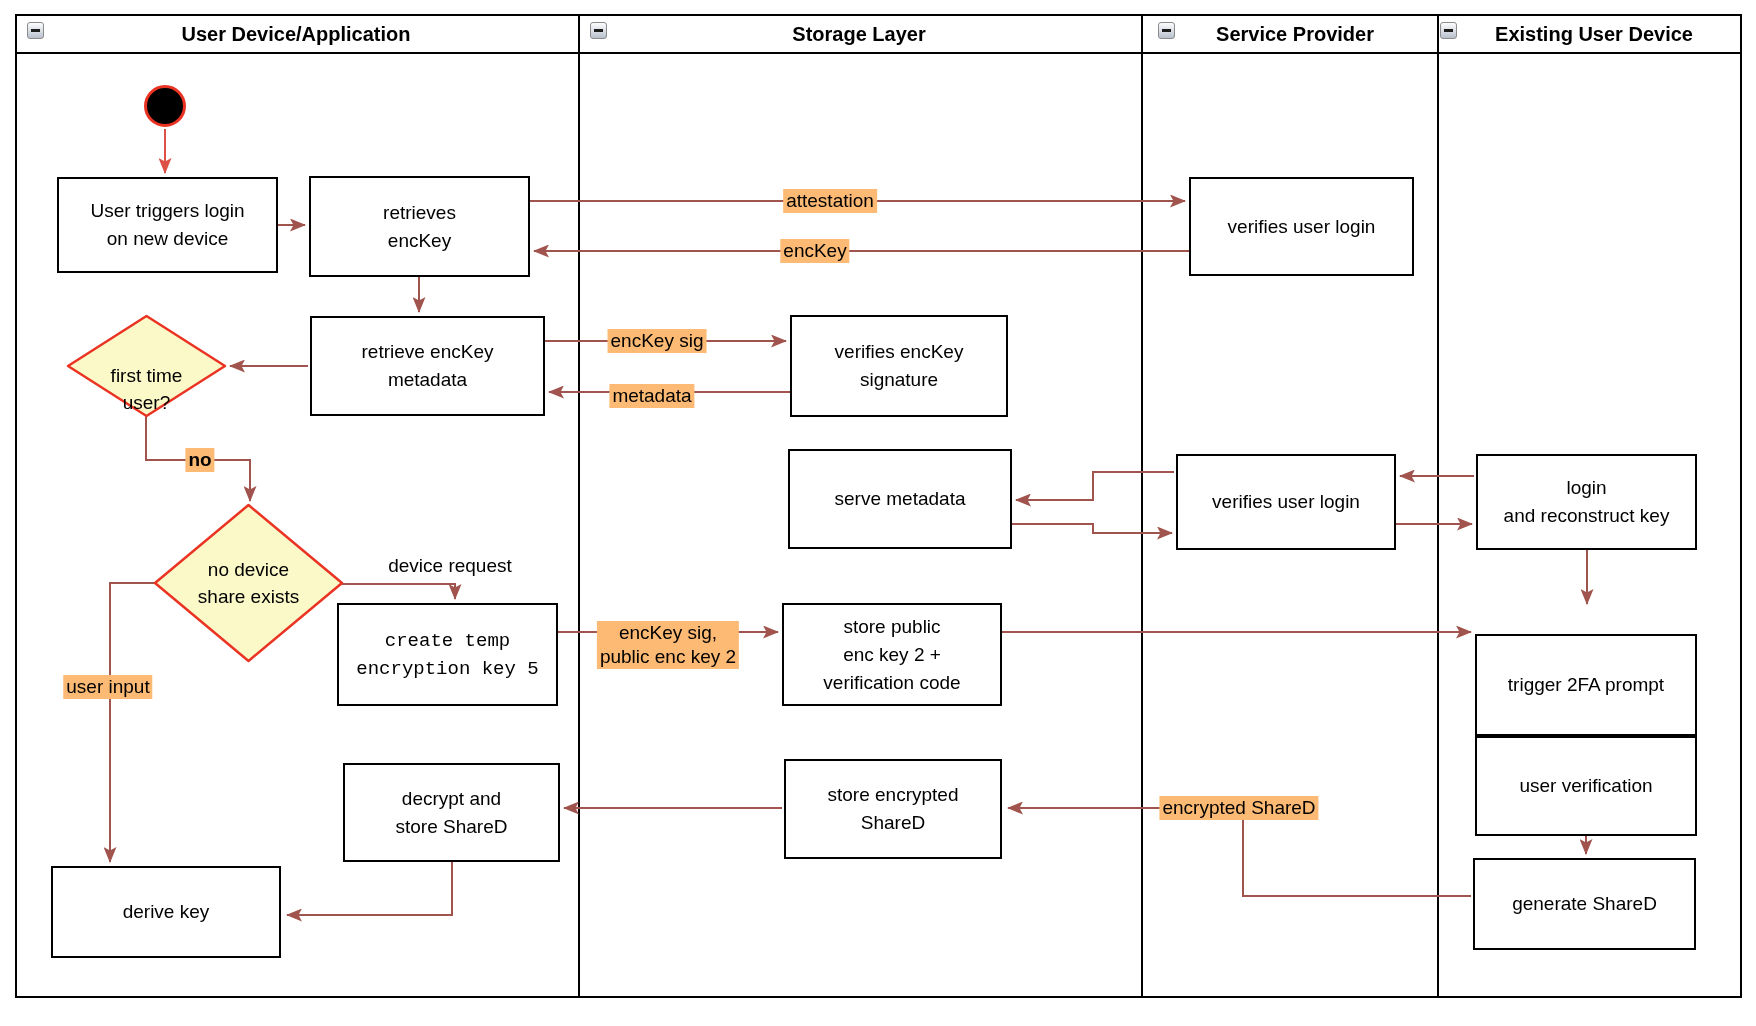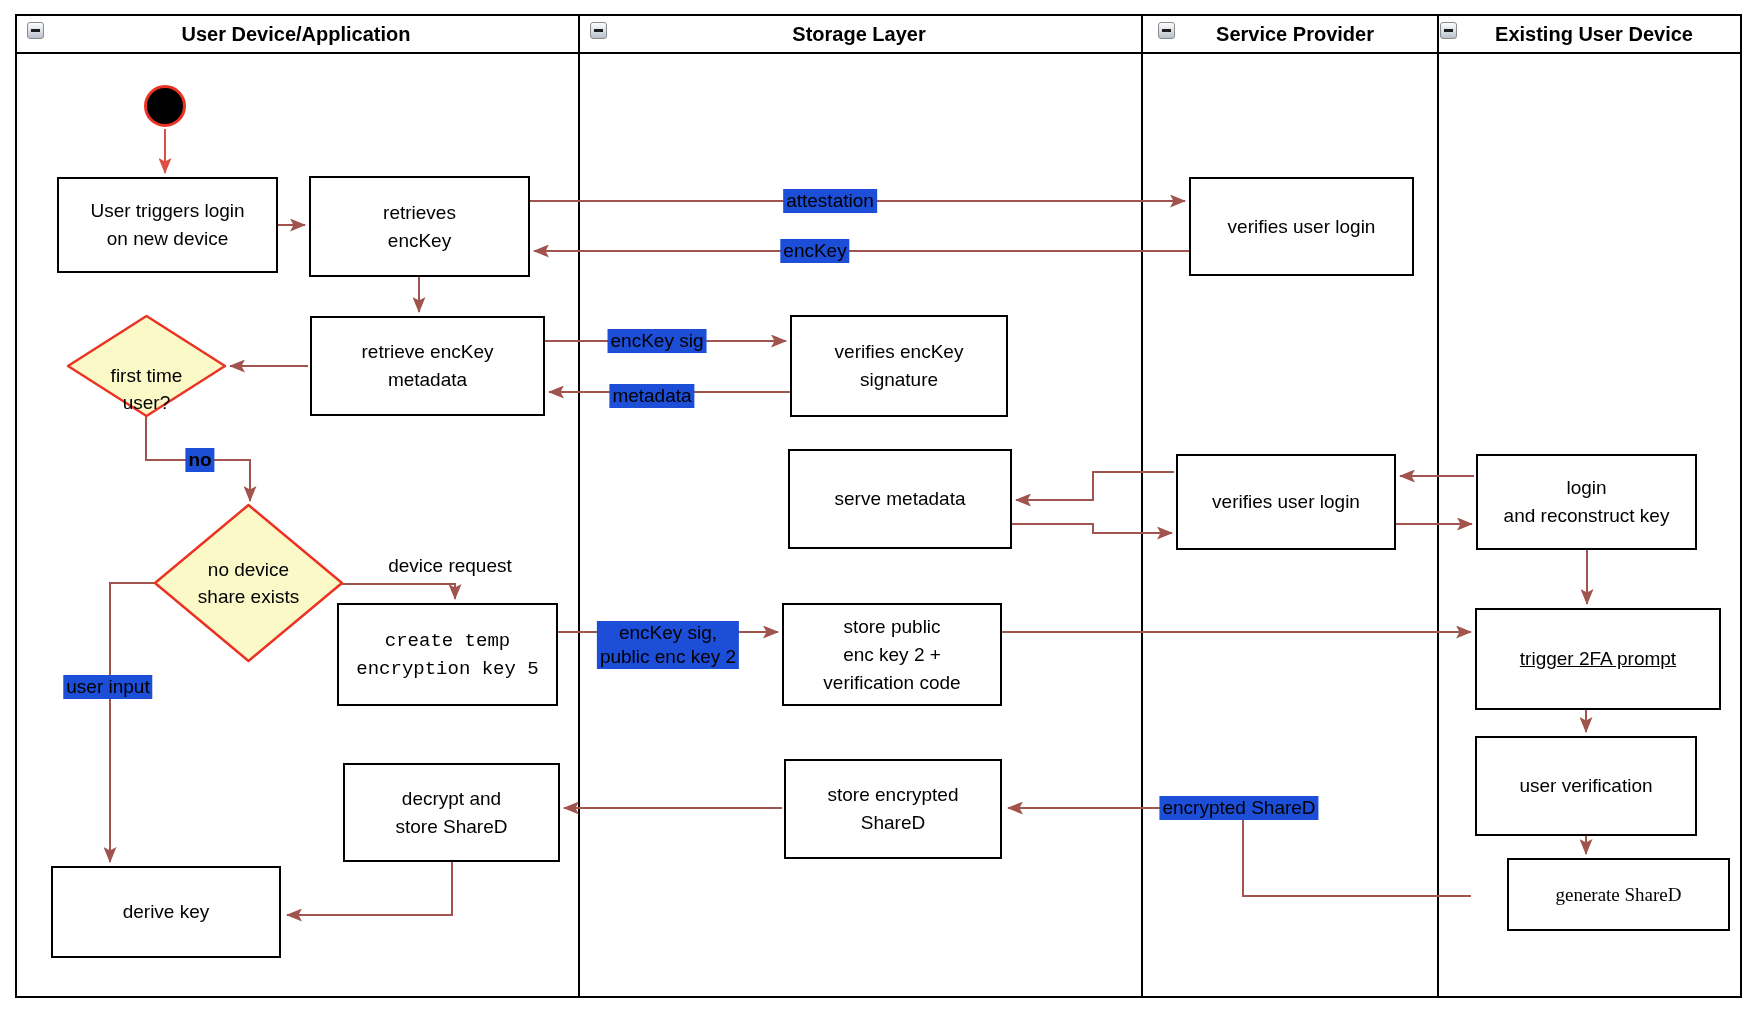--- a/index.html
+++ b/index.html
@@ -15,21 +15,21 @@
   .collapse-btn::after{content:"";display:block;width:9px;height:3px;background:#1c1c1c;}
   #edge-layer{position:absolute;left:0;top:0;z-index:2;}
   #node-layer{position:absolute;left:0;top:0;width:100%;height:100%;z-index:3;pointer-events:none;}
   #label-layer{position:absolute;left:0;top:0;width:100%;height:100%;z-index:4;pointer-events:none;}
   .node{position:absolute;box-sizing:border-box;border:2px solid #000;background:#fff;display:flex;flex-direction:column;
     align-items:center;justify-content:center;text-align:center;font-size:19px;line-height:28px;}
   .circle-node{position:absolute;box-sizing:border-box;border-radius:50%;background:#000;}
   .diamond-label{position:absolute;display:flex;flex-direction:column;align-items:center;justify-content:center;
     text-align:center;font-size:19px;line-height:27px;}
   .edge-label{position:absolute;transform:translate(-50%,-50%);font-size:19px;line-height:24px;text-align:center;white-space:nowrap;}
-  .edge-label.bg{background:#1d4ed8;padding:0 3px;}
+  .edge-label.bg{background:#fdba74;padding:0 3px;}
 </style>
 </head>
 <body>
 
 <div class="canvas">
   <div id="lane-layer">
       <div class="frame" style="left: 15px; top: 14px; width: 1727px; height: 984px;"></div>
       <div class="header-line" style="left: 15px; top: 52px; width: 1727px;"></div>
       <div class="collapse-btn" style="left: 27px; top: 22px;"></div>
       <div class="lane-title" style="left: 296px; top: 23px;">User Device/Application</div>
@@ -133,27 +133,27 @@
       <div class="node" style="left: 1189px; top: 177px; width: 225px; height: 99px;">
         <div>verifies user login</div>
       </div>
       <div class="node" style="left: 1176px; top: 454px; width: 220px; height: 96px;">
         <div>verifies user login</div>
       </div>
       <div class="node" style="left: 1476px; top: 454px; width: 221px; height: 96px;">
         <div>login</div>
         <div>and reconstruct key</div>
       </div>
-      <div class="node" style="left: 1475px; top: 608px; width: 246px; height: 102px; text-decoration: underline;">
+      <div class="node" style="left: 1475px; top: 634px; width: 222px; height: 102px;">
         <div>trigger 2FA prompt</div>
       </div>
       <div class="node" style="left: 1475px; top: 736px; width: 222px; height: 100px;">
         <div>user verification</div>
       </div>
-      <div class="node" style="left: 1507px; top: 858px; width: 223px; height: 73px; font-family: Liberation Serif, serif;">
+      <div class="node" style="left: 1473px; top: 858px; width: 223px; height: 92px;">
         <div>generate ShareD</div>
       </div>
     </div>
   <div id="label-layer">
       <div class="edge-label bg" style="left: 830px; top: 201px;">
         <div>attestation</div>
       </div>
       <div class="edge-label bg" style="left: 815px; top: 251px;">
         <div>encKey</div>
       </div>

